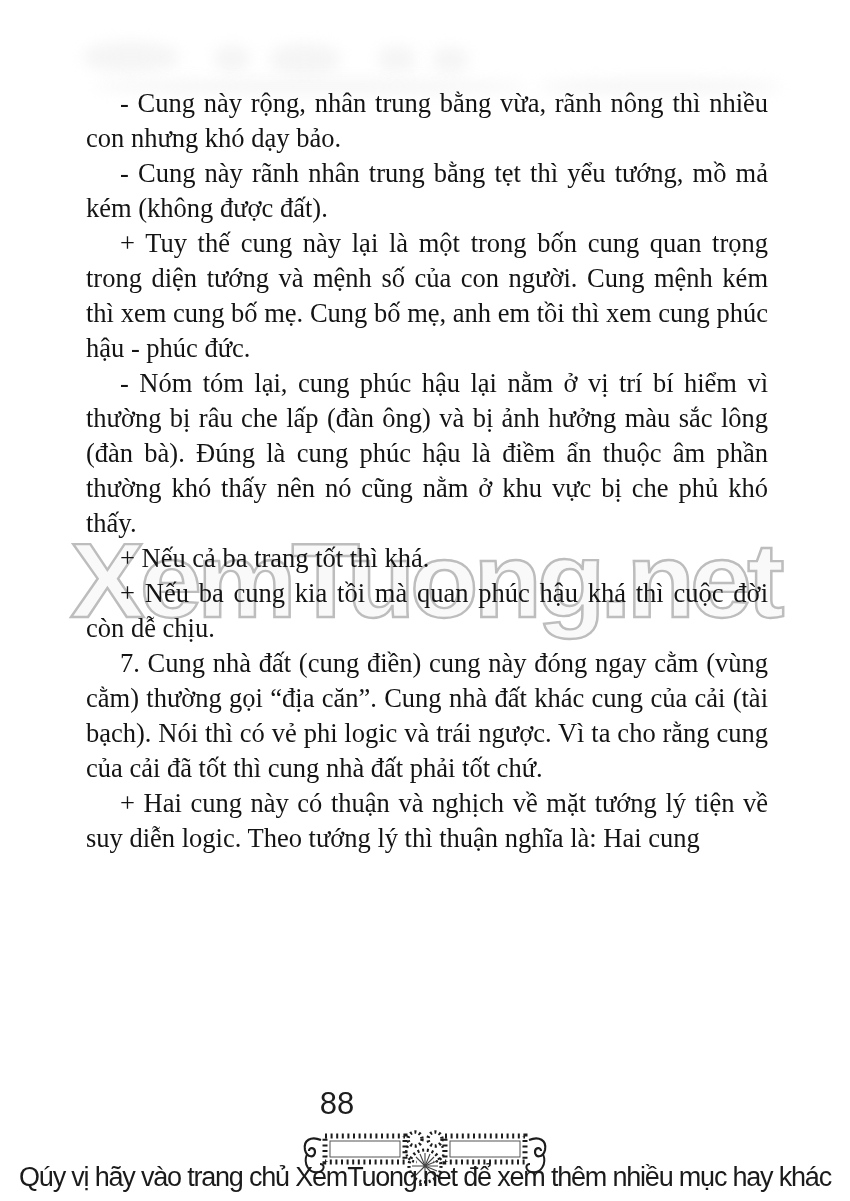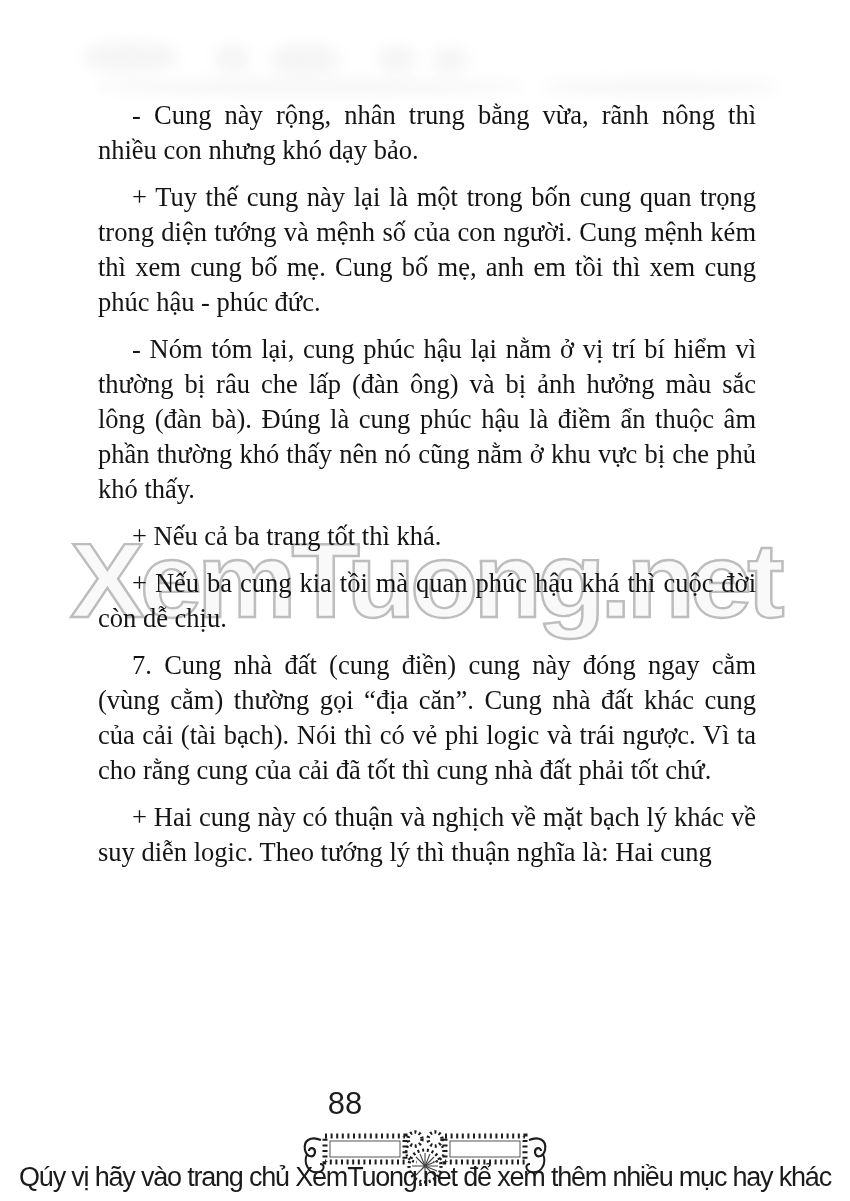--- a/index.html
+++ b/index.html
@@ -45,26 +45,26 @@
     position: absolute;
     left: 86px; top: 86px;
     width: 682px;
     z-index: 1;
     font-size: 26.5px;
     line-height: 35px;
     color: #141414;
     text-align: justify;
   }
   .text-block p {
-    margin: 12px;
+    margin: 0;
     text-indent: 34px;
   }
   .page-number {
     position: absolute;
-    left: 8px; top: 1086px;
+    left: 0; top: 1086px;
     width: 674px;
     text-align: center;
     z-index: 1;
     font-family: "Liberation Sans", sans-serif;
     font-size: 31px;
     color: #1d1d1d;
   }
   .ornament {
     position: absolute;
     left: 50%; top: 1124px;
@@ -99,26 +99,27 @@
   <div class="smudge" style="left:270px;top:44px;width:70px;height:31px;"></div>
   <div class="smudge" style="left:378px;top:46px;width:38px;height:26px;"></div>
   <div class="smudge" style="left:432px;top:47px;width:36px;height:26px;"></div>
   <div class="smudge" style="left:95px;top:80px;width:430px;height:13px;"></div>
   <div class="smudge" style="left:540px;top:80px;width:240px;height:13px;"></div>
 
   <div class="watermark">XemTuong.net</div>
 
   <div class="text-block">
     <p>- Cung này rộng, nhân trung bằng vừa, rãnh nông thì nhiều con nhưng khó dạy bảo.</p>
+    <p>- Cung này rãnh nhân trung bằng tẹt thì yểu tướng, mồ mả kém (không được đất).</p>
     <p>+ Tuy thế cung này lại là một trong bốn cung quan trọng trong diện tướng và mệnh số của con người. Cung mệnh kém thì xem cung bố mẹ. Cung bố mẹ, anh em tồi thì xem cung phúc hậu - phúc đức.</p>
     <p>- Nóm tóm lại, cung phúc hậu lại nằm ở vị trí bí hiểm vì thường bị râu che lấp (đàn ông) và bị ảnh hưởng màu sắc lông (đàn bà). Đúng là cung phúc hậu là điềm ẩn thuộc âm phần thường khó thấy nên nó cũng nằm ở khu vực bị che phủ khó thấy.</p>
     <p>+ Nếu cả ba trang tốt thì khá.</p>
     <p>+ Nếu ba cung kia tồi mà quan phúc hậu khá thì cuộc đời còn dễ chịu.</p>
     <p>7. Cung nhà đất (cung điền) cung này đóng ngay cằm (vùng cằm) thường gọi “địa căn”. Cung nhà đất khác cung của cải (tài bạch). Nói thì có vẻ phi logic và trái ngược. Vì ta cho rằng cung của cải đã tốt thì cung nhà đất phải tốt chứ.</p>
-    <p>+ Hai cung này có thuận và nghịch về mặt bạch lý khác về suy diễn logic. Theo tướng lý thì thuận nghĩa là: Hai cung</p>
+    <p>+ Hai cung này có thuận và nghịch về mặt tướng lý tiện về suy diễn logic. Theo tướng lý thì thuận nghĩa là: Hai cung</p>
   </div>
 
   <div class="page-number">88</div>
 
   <div class="ornament">
     <svg width="252" height="62" viewBox="0 0 252 62" xmlns="http://www.w3.org/2000/svg">
       <g fill="none" stroke="#1c1c1c">
 
         <path d="M22,16 C12,12 4,16 6,26 C8,34 16,34 16,28 C16,23 10,23 10,27" stroke-width="2.2"></path>
         <path d="M8,30 C4,40 10,50 20,48 C26,46 26,40 21,40" stroke-width="2"></path>

